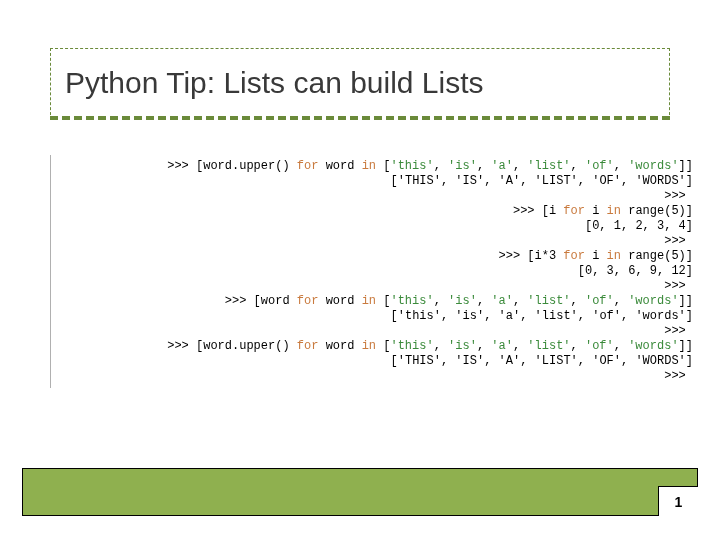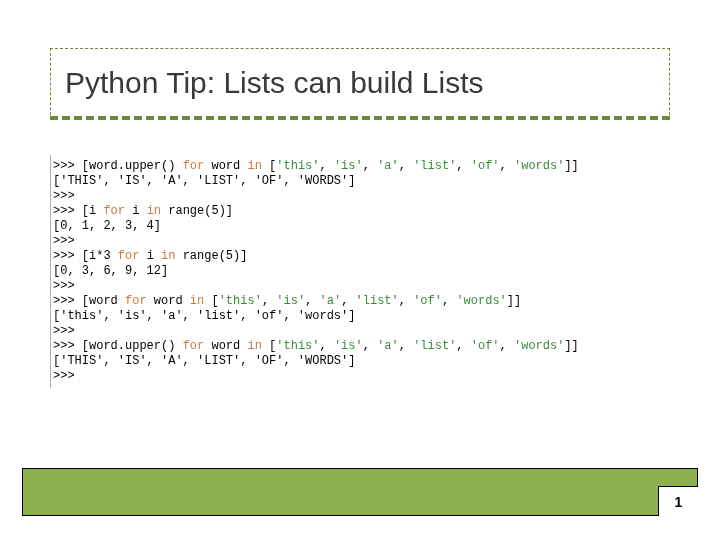--- a/index.html
+++ b/index.html
@@ -46,20 +46,21 @@
     border-left: 1px solid #b0b0b0;
     padding: 4px 0 4px 2px;
     font-family: "Courier New", Courier, monospace;
     font-size: 12px;
     line-height: 15px;
     white-space: pre;
     color: #000000;
   }
   .code-line {
     height: 15px;
+    text-align: right;
   }
   .kw { color: #c97a3e; } 
   .str { color: #3a8a3a; } 
   .footer-bar {
     position: absolute;
     left: 22px;
     bottom: 24px;
     width: 676px;
     height: 48px;
     background: #8fb04f;

